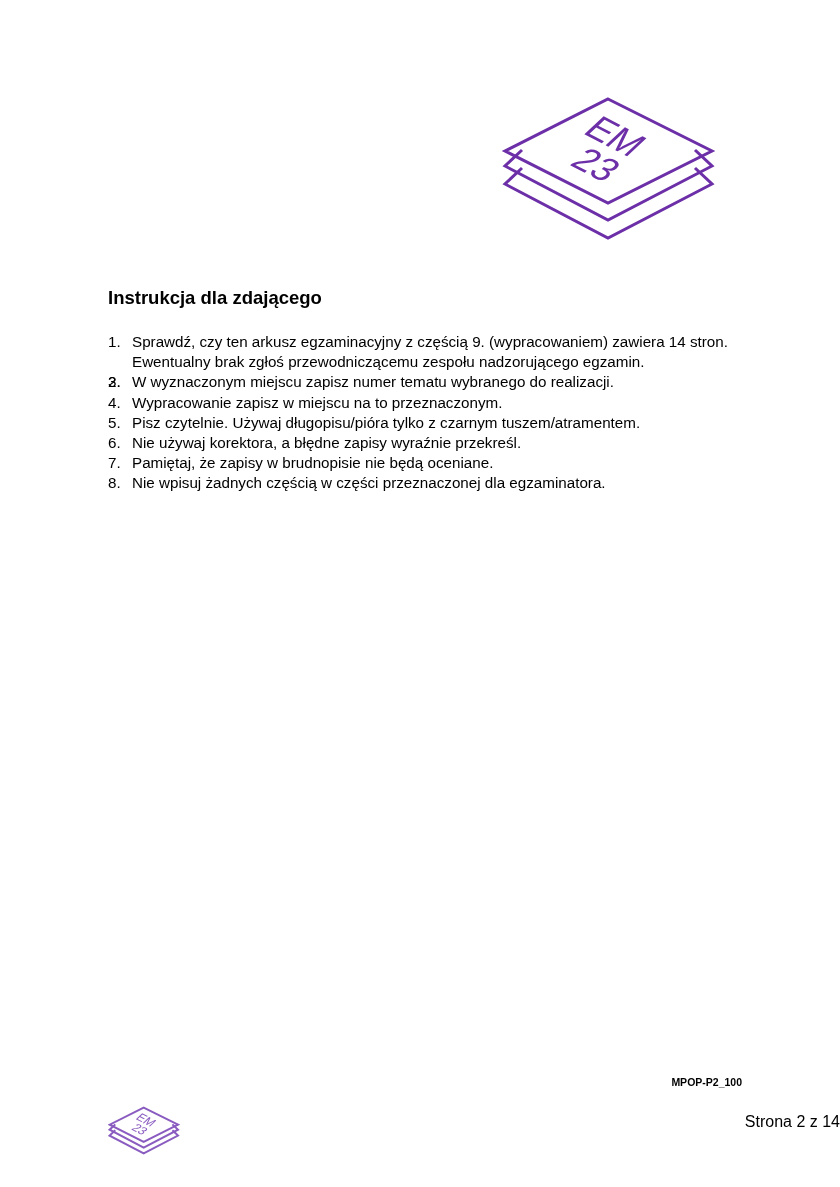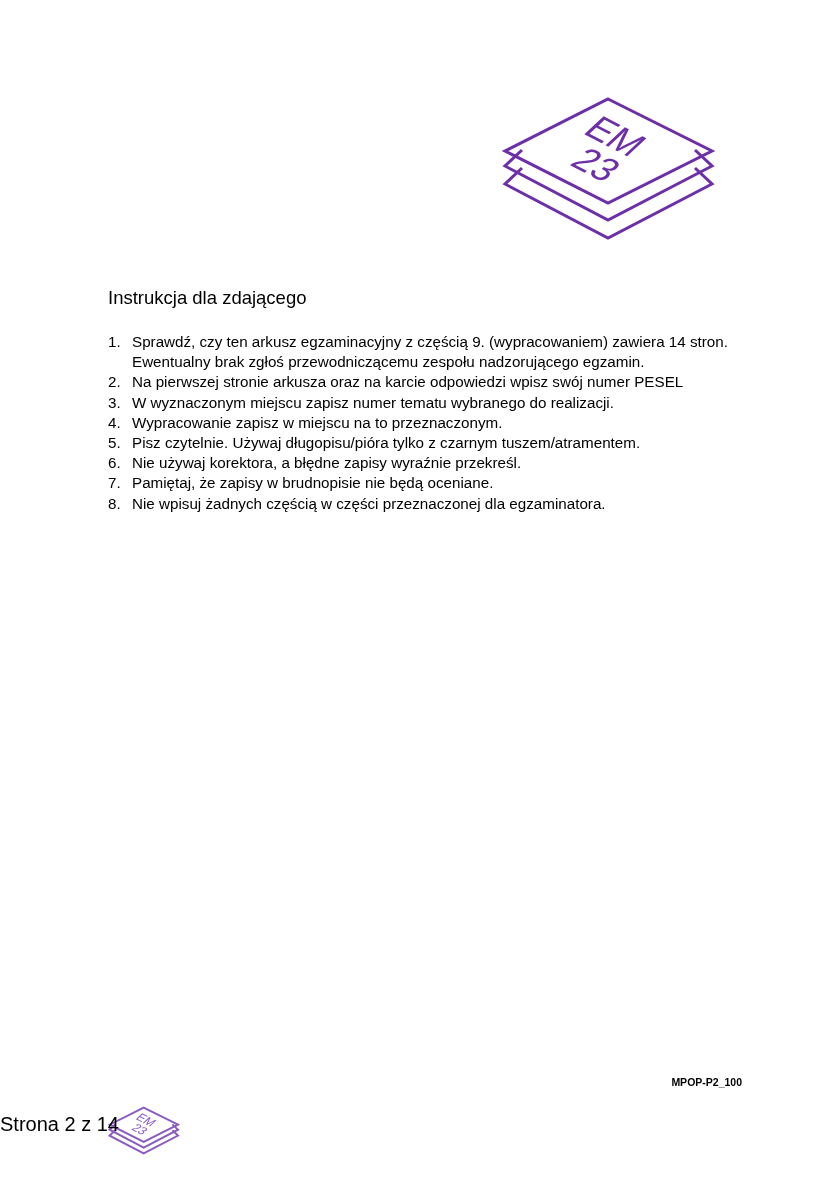--- a/index.html
+++ b/index.html
@@ -28,21 +28,21 @@
       top: 1104px;
       width: 72px;
       height: 54px;
     }
     .heading {
       position: absolute;
       left: 108px;
       top: 287px;
       margin: 0;
       font-size: 18.5px;
-      font-weight: normal;
+      font-weight: bold;
       letter-spacing: 0;
     }
     .instructions {
       position: absolute;
       left: 108px;
       top: 332px;
       margin: 0;
       padding: 0;
       list-style: none;
       font-size: 15.2px;
@@ -56,22 +56,22 @@
     .instructions .num {
       position: absolute;
       left: 0;
       top: 0;
     }
     .page-number {
       position: absolute;
       left: 0;
       width: 840px;
       top: 1113px;
-      text-align: left;
-      font-size: 20px;
+      text-align: right;
+      font-size: 16px;
     }
     .code {
       position: absolute;
       right: 98px;
       top: 1076px;
       font-size: 10.5px;
       font-weight: bold;
     }
   </style>
 </head>
@@ -95,21 +95,20 @@
 <h1 class="heading">Instrukcja dla zdającego</h1>
 
 <ol class="instructions">
   <li>
     <span class="num">1.</span>
     <div>Sprawdź, czy ten arkusz egzaminacyjny z częścią 9. (wypracowaniem) zawiera 14 stron.</div>
     <div>Ewentualny brak zgłoś przewodniczącemu zespołu nadzorującego egzamin.</div>
   </li>
   <li>
     <span class="num">2.</span>
-    <div>Na pierwszej stronie arkusza oraz na karcie odpowiedzi wpisz swój numer PESEL</div>
   </li>
   <li>
     <span class="num">3.</span>
     <div>W wyznaczonym miejscu zapisz numer tematu wybranego do realizacji.</div>
   </li>
   <li>
     <span class="num">4.</span>
     <div>Wypracowanie zapisz w miejscu na to przeznaczonym.</div>
   </li>
   <li>

